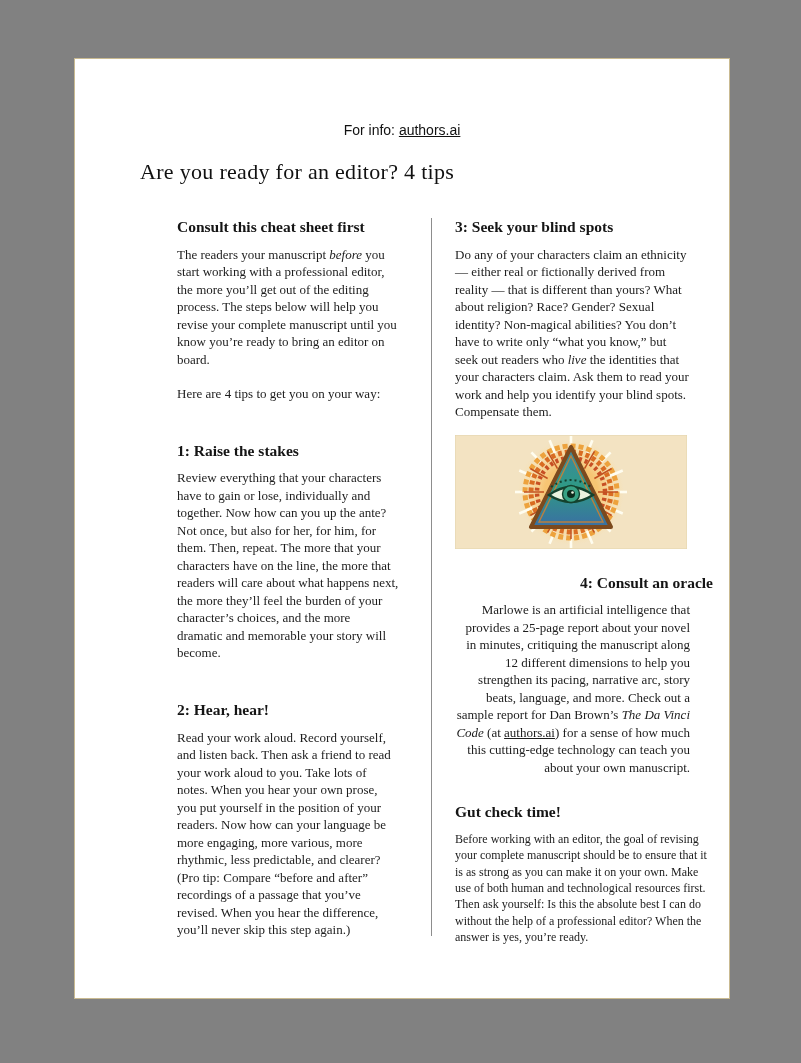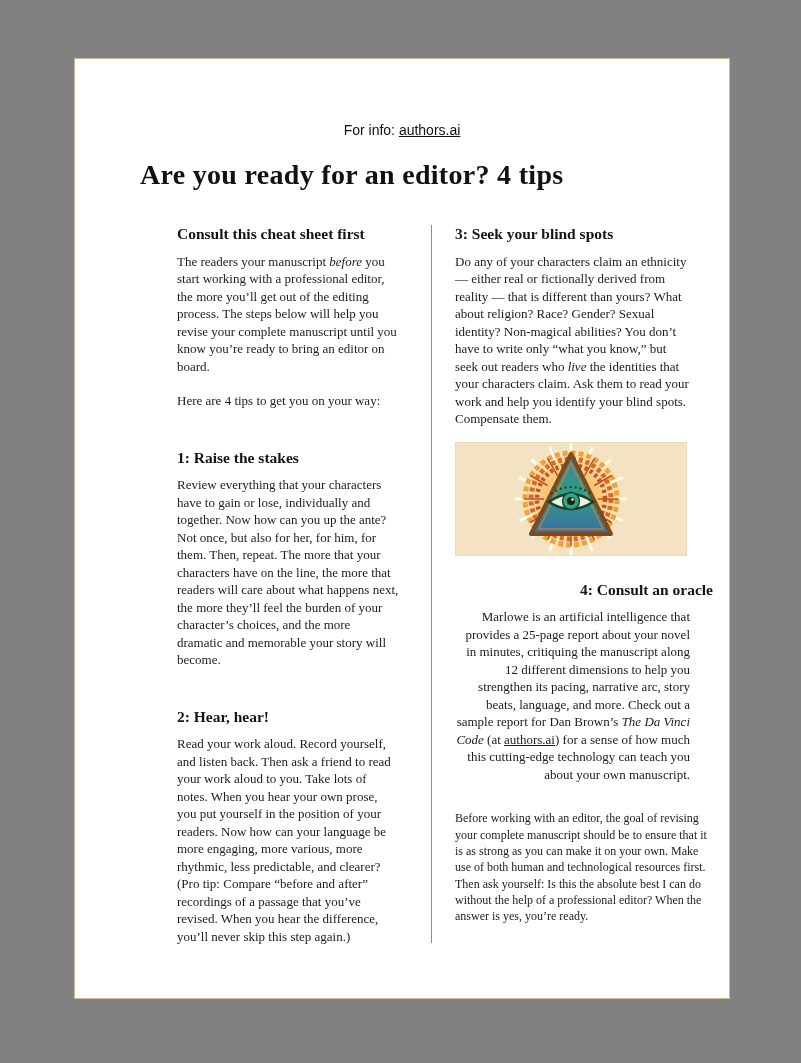--- a/index.html
+++ b/index.html
@@ -28,22 +28,22 @@
     font-size: 14px;
     color: #111111;
   }
   .info-line a {
     color: #111111;
     text-decoration: underline;
     cursor: pointer;
   }
   .page-title {
     margin: 21px 0 0 65px;
-    font-size: 28px;
-    font-weight: 700;
+    font-size: 22px;
+    font-weight: 400;
     line-height: 1.15;
     color: #111111;
     letter-spacing: 0.3px;
   }
   .columns {
     display: flex;
     margin: 34px 0 0 65px;
   }
   .col-left { width: 222px; margin-left: 37px; }
   .col-divider {
@@ -195,18 +195,19 @@
           <path d="M96 52 Q116 38 136 52" fill="none" stroke="#14422e" stroke-width="2" stroke-dasharray="2 3"></path>
         </g>
       </svg>
 
       <div class="section-tip4">
         <h3 class="section-heading">4: Consult an oracle</h3>
         <p class="body-para"><span>Marlowe is an artificial intelligence that provides a 25-page report about your novel in minutes, critiquing the manuscript along 12 different dimensions to help you strengthen its pacing, narrative arc, story beats, language, and more. Check out a sample report for Dan Brown’s </span><em>The Da Vinci Code</em><span> (at </span><a>authors.ai</a><span>) for a sense of how much this cutting-edge technology can teach you about your own manuscript.</span></p>
       </div>
 
       <div class="section-gut">
+        <h3 class="section-heading">Gut check time!</h3>
         <p class="body-para gut-para">Before working with an editor, the goal of revising your complete manuscript should be to ensure that it is as strong as you can make it on your own. Make use of both human and technological resources first. Then ask yourself: Is this the absolute best I can do without the help of a professional editor? When the answer is yes, you’re ready.</p>
       </div>
 
     </div>
   </div>
 </div>
 
 </body></html>

